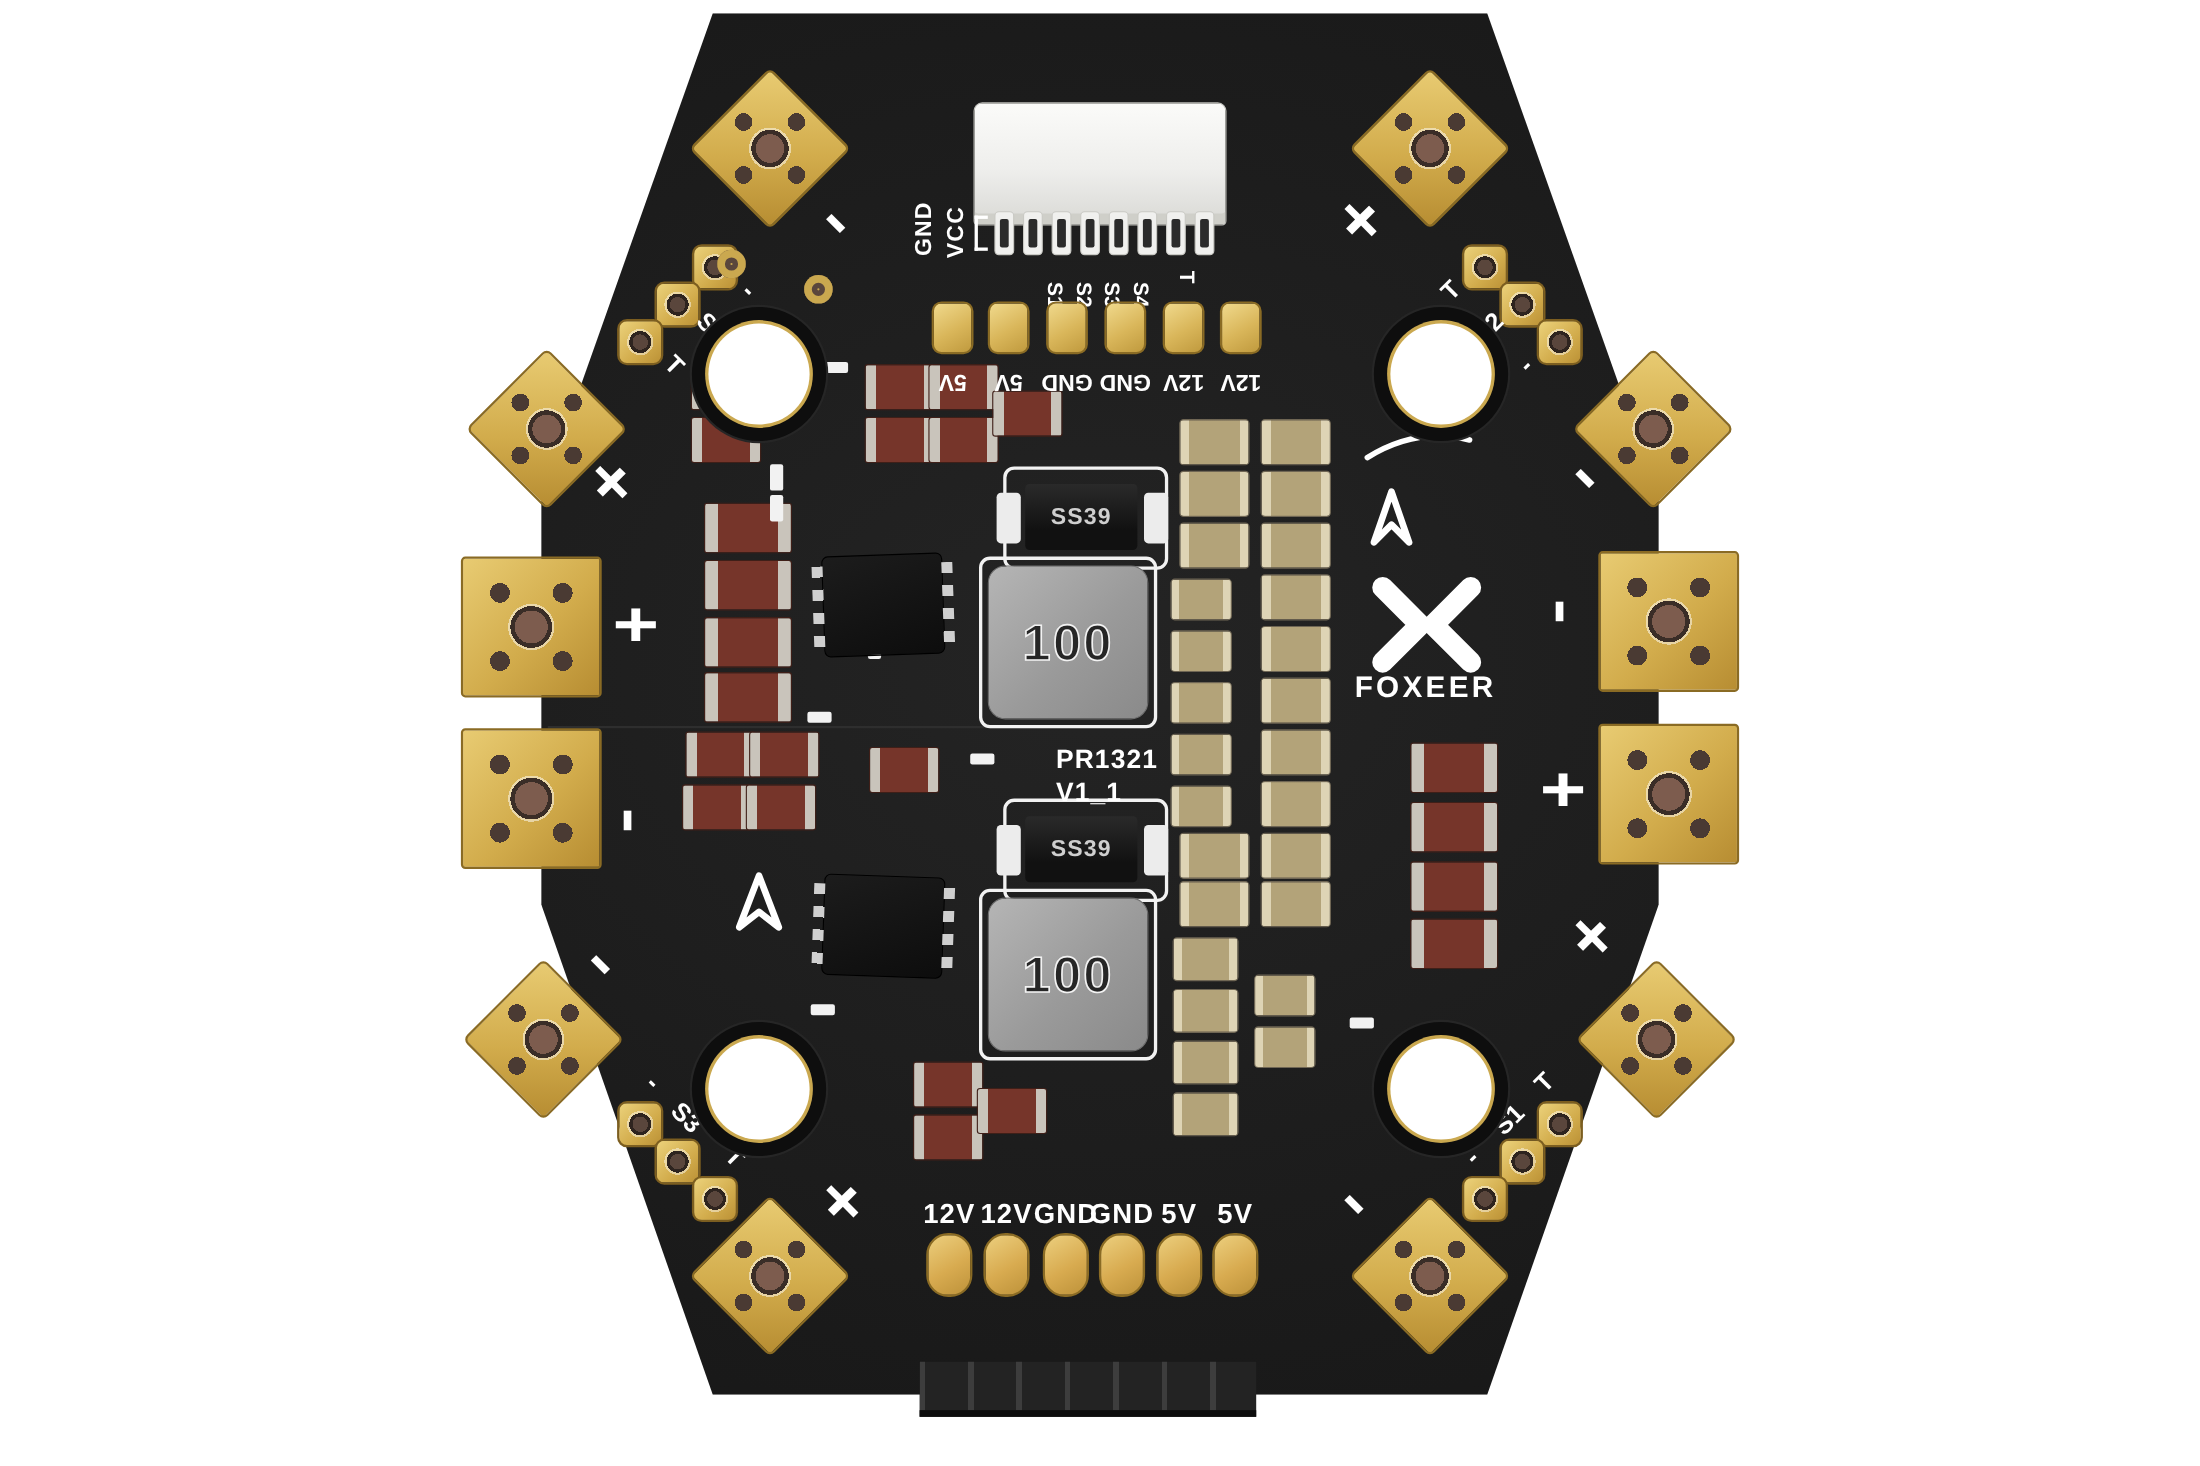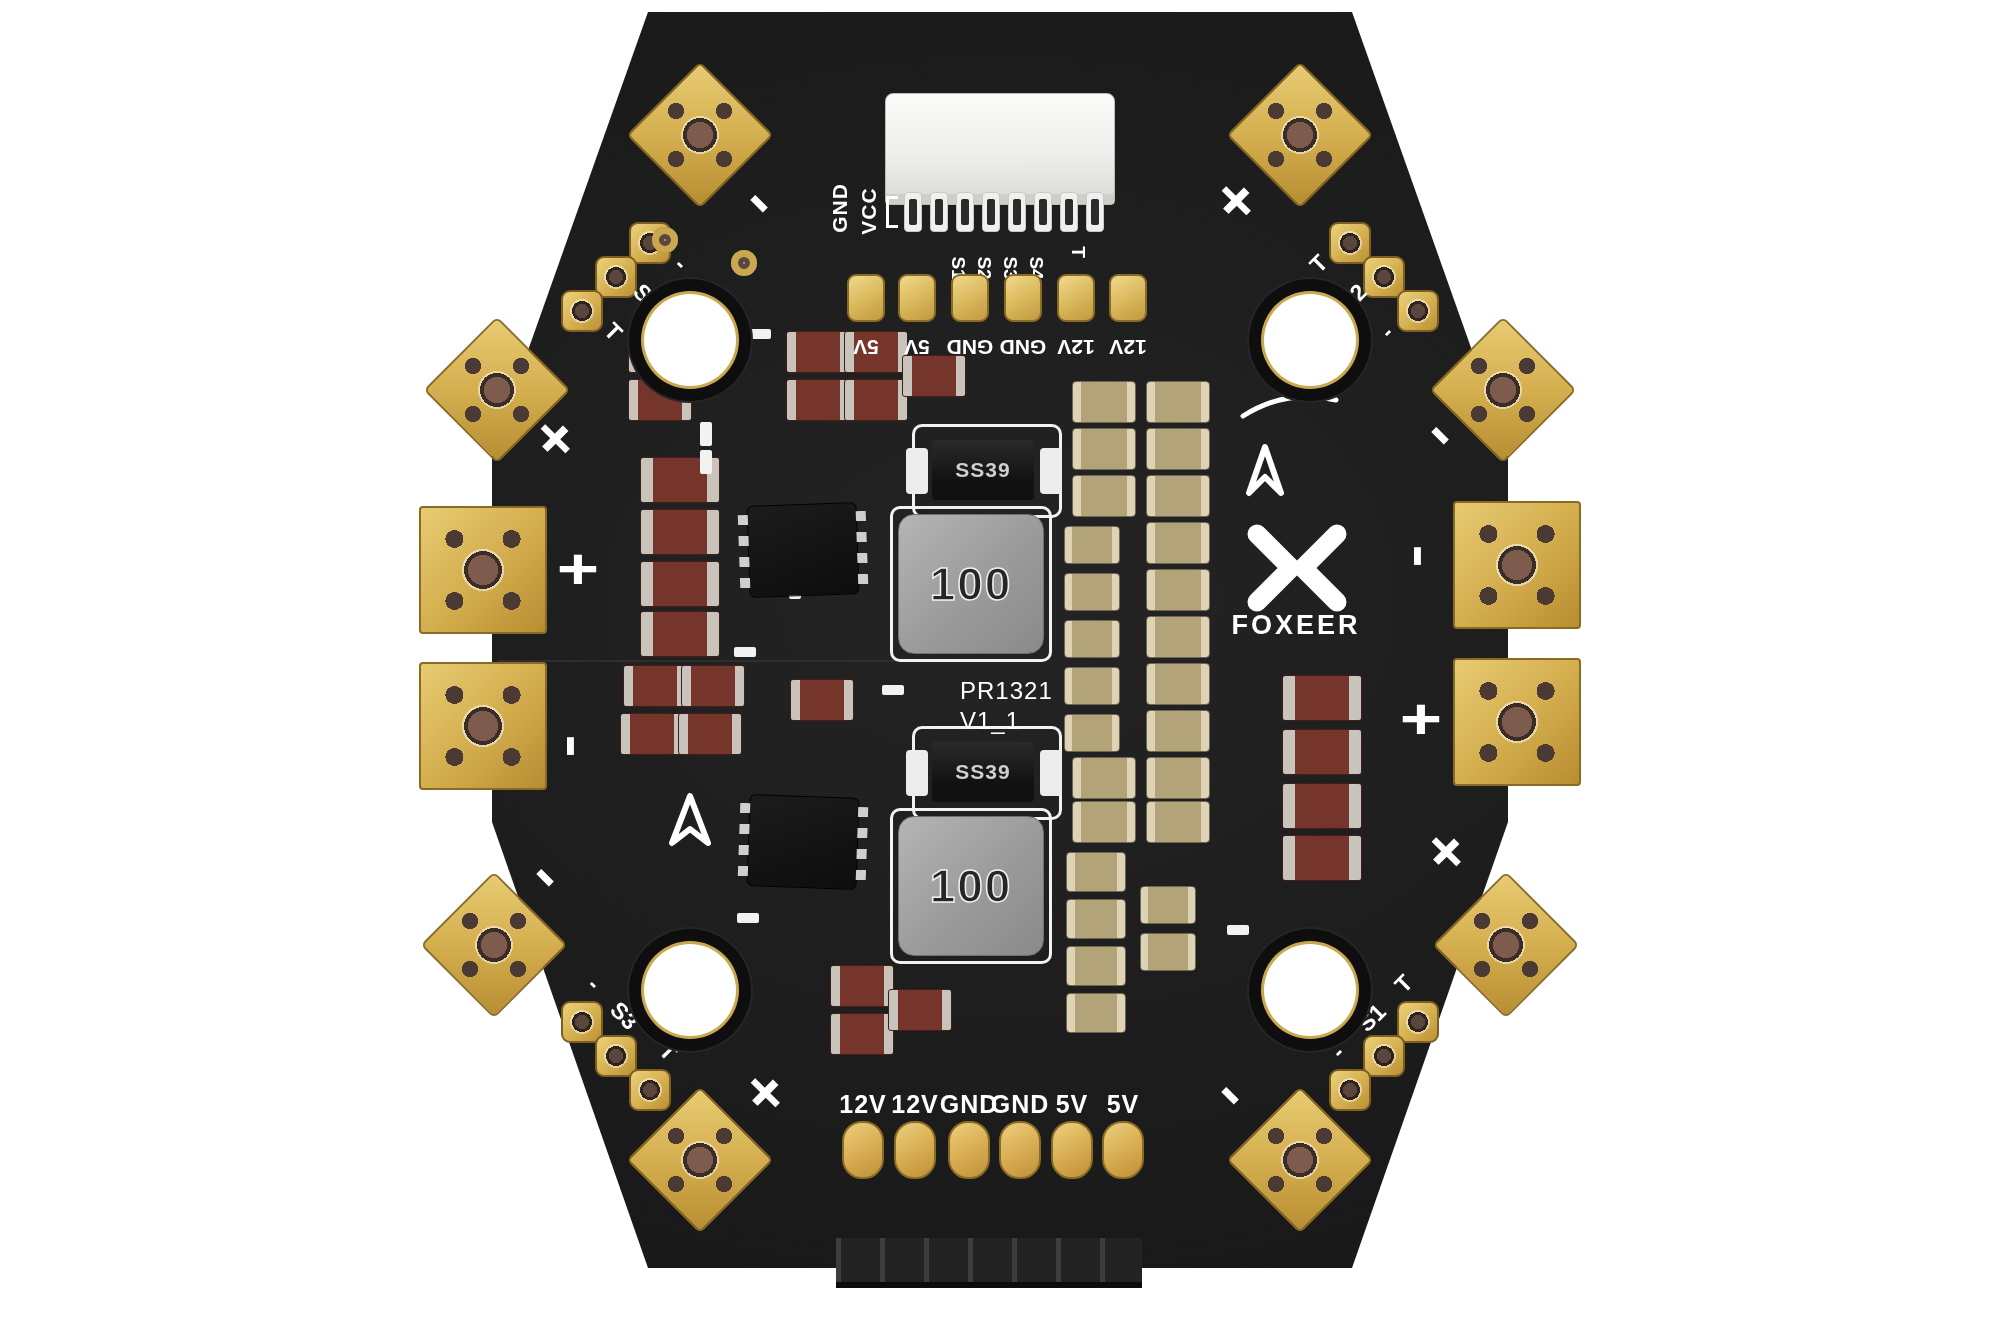--- a/index.html
+++ b/index.html
@@ -46,21 +46,21 @@
   .mark{font-size:58px;font-weight:900;transform:translate(-50%,-50%) scaleX(1.25);}
   .r45{transform:translate(-50%,-50%) rotate(45deg) scaleX(1.2);}
   .r90{transform:translate(-50%,-50%) rotate(90deg) scaleX(1.2);}
   .slabel{font-size:23px;}
   .sl45{transform:translate(-50%,-50%) rotate(45deg);}
   .sl-45{transform:translate(-50%,-50%) rotate(-45deg);}
   .io-top-label{font-size:21px;transform:translate(-50%,-50%) rotate(180deg);}
   .io-bot-label{font-size:25px;transform:translate(-50%,-50%);letter-spacing:1px;}
   .pinlabel{font-size:19px;transform:translate(-50%,-50%) rotate(90deg);}
   .gvlabel{font-size:21px;transform:translate(-50%,-50%) rotate(-90deg);letter-spacing:1px;}
-  .model{color:#fff;font-weight:normal;font-size:24px;line-height:30px;letter-spacing:1px;}
+  .model{color:#fff;font-weight:bold;font-size:24px;line-height:30px;letter-spacing:1px;}
   .brand-text{color:#fff;font-weight:900;font-size:27px;letter-spacing:3px;transform:translate(-50%,-50%);}
   
   .conn{left:885px;top:93px;width:230px;height:112px;border-radius:8px 8px 4px 4px;
       background:linear-gradient(180deg,#fbfbf9 0%,#eeeeec 55%,#d9d9d5 100%);
       border:1px solid #bdbdb8;box-shadow:inset 0 -10px 0 #cfcfc9;}
   .pin{width:18px;height:40px;border-radius:4px;background:#f0f0ee;border:1px solid #c9c9c4;}
   .pin::after{content:"";position:absolute;left:4px;top:6px;width:8px;height:26px;background:#2b2b2b;border-radius:2px;}
   .bracket{width:12px;height:32px;border:3px solid #fff;border-right:none;}
   
   .outline{border:3px solid #f2f2f2;border-radius:10px;background:transparent;}

